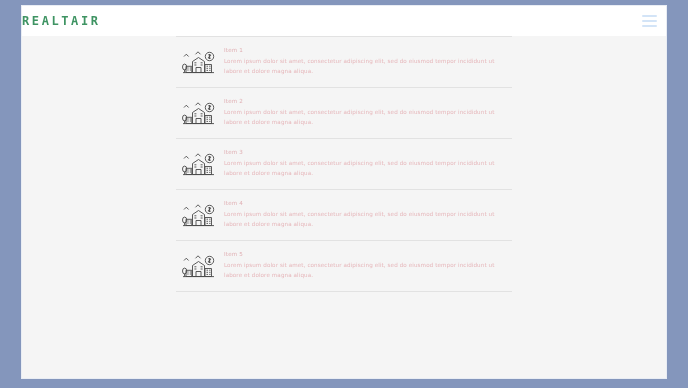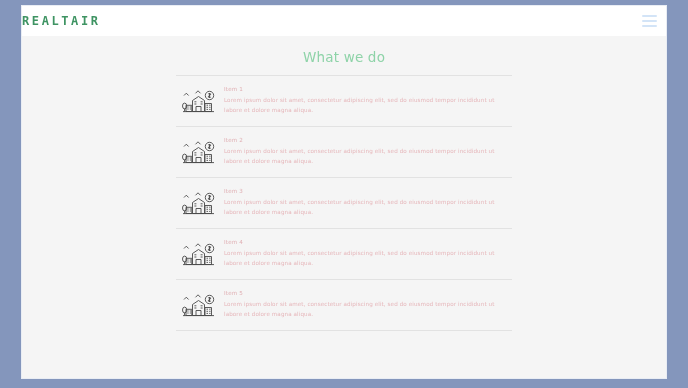--- a/index.html
+++ b/index.html
@@ -163,21 +163,20 @@
 
       <div id="menu-toggle">
         <span></span>
         <span></span>
         <span></span>
       </div>
     </header>
 
     <main id="page-body">
 
-      <h1 id="section-title">What we do</h1>
 
       <ul id="feature-list">
 
         <li class="feature-row">
           <div class="feature-icon">
             <svg width="34" height="30" viewBox="0 0 34 30" fill="none" stroke="#4a4a4a" stroke-width="0.9">
               <path d="M2 8.5 L4.3 6.2 L6.6 8.5"></path>
               <path d="M13.5 6.3 L16 3.8 L18.5 6.3"></path>
               <circle cx="27.5" cy="8.5" r="4.2"></circle>
               <path d="M27.5 6 L27.5 11 M26.2 6.9 Q27.5 6.1 28.7 6.9 Q29 7.9 27.5 8.5 Q26 9.1 26.3 10.1 Q27.5 10.9 28.8 10.1"></path>

